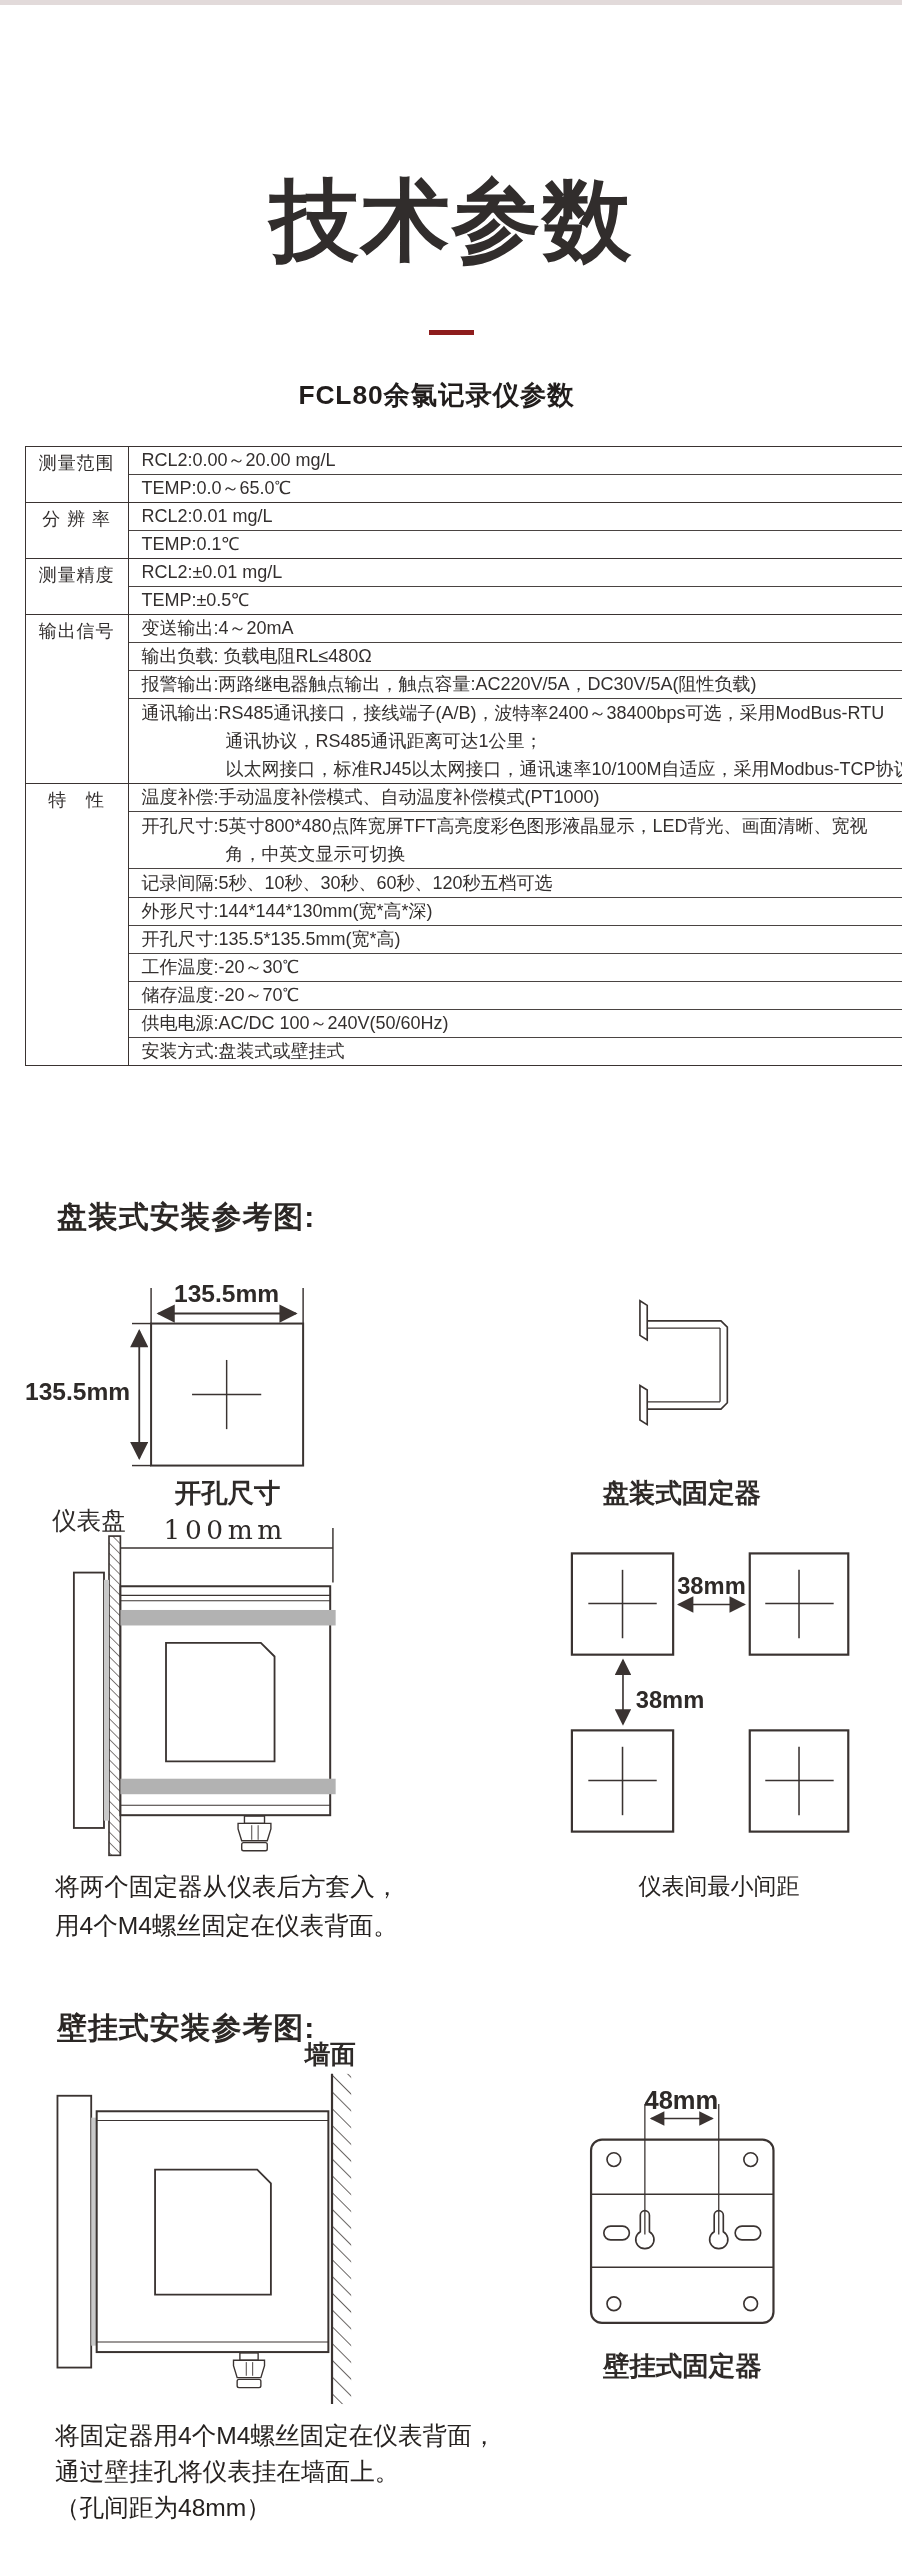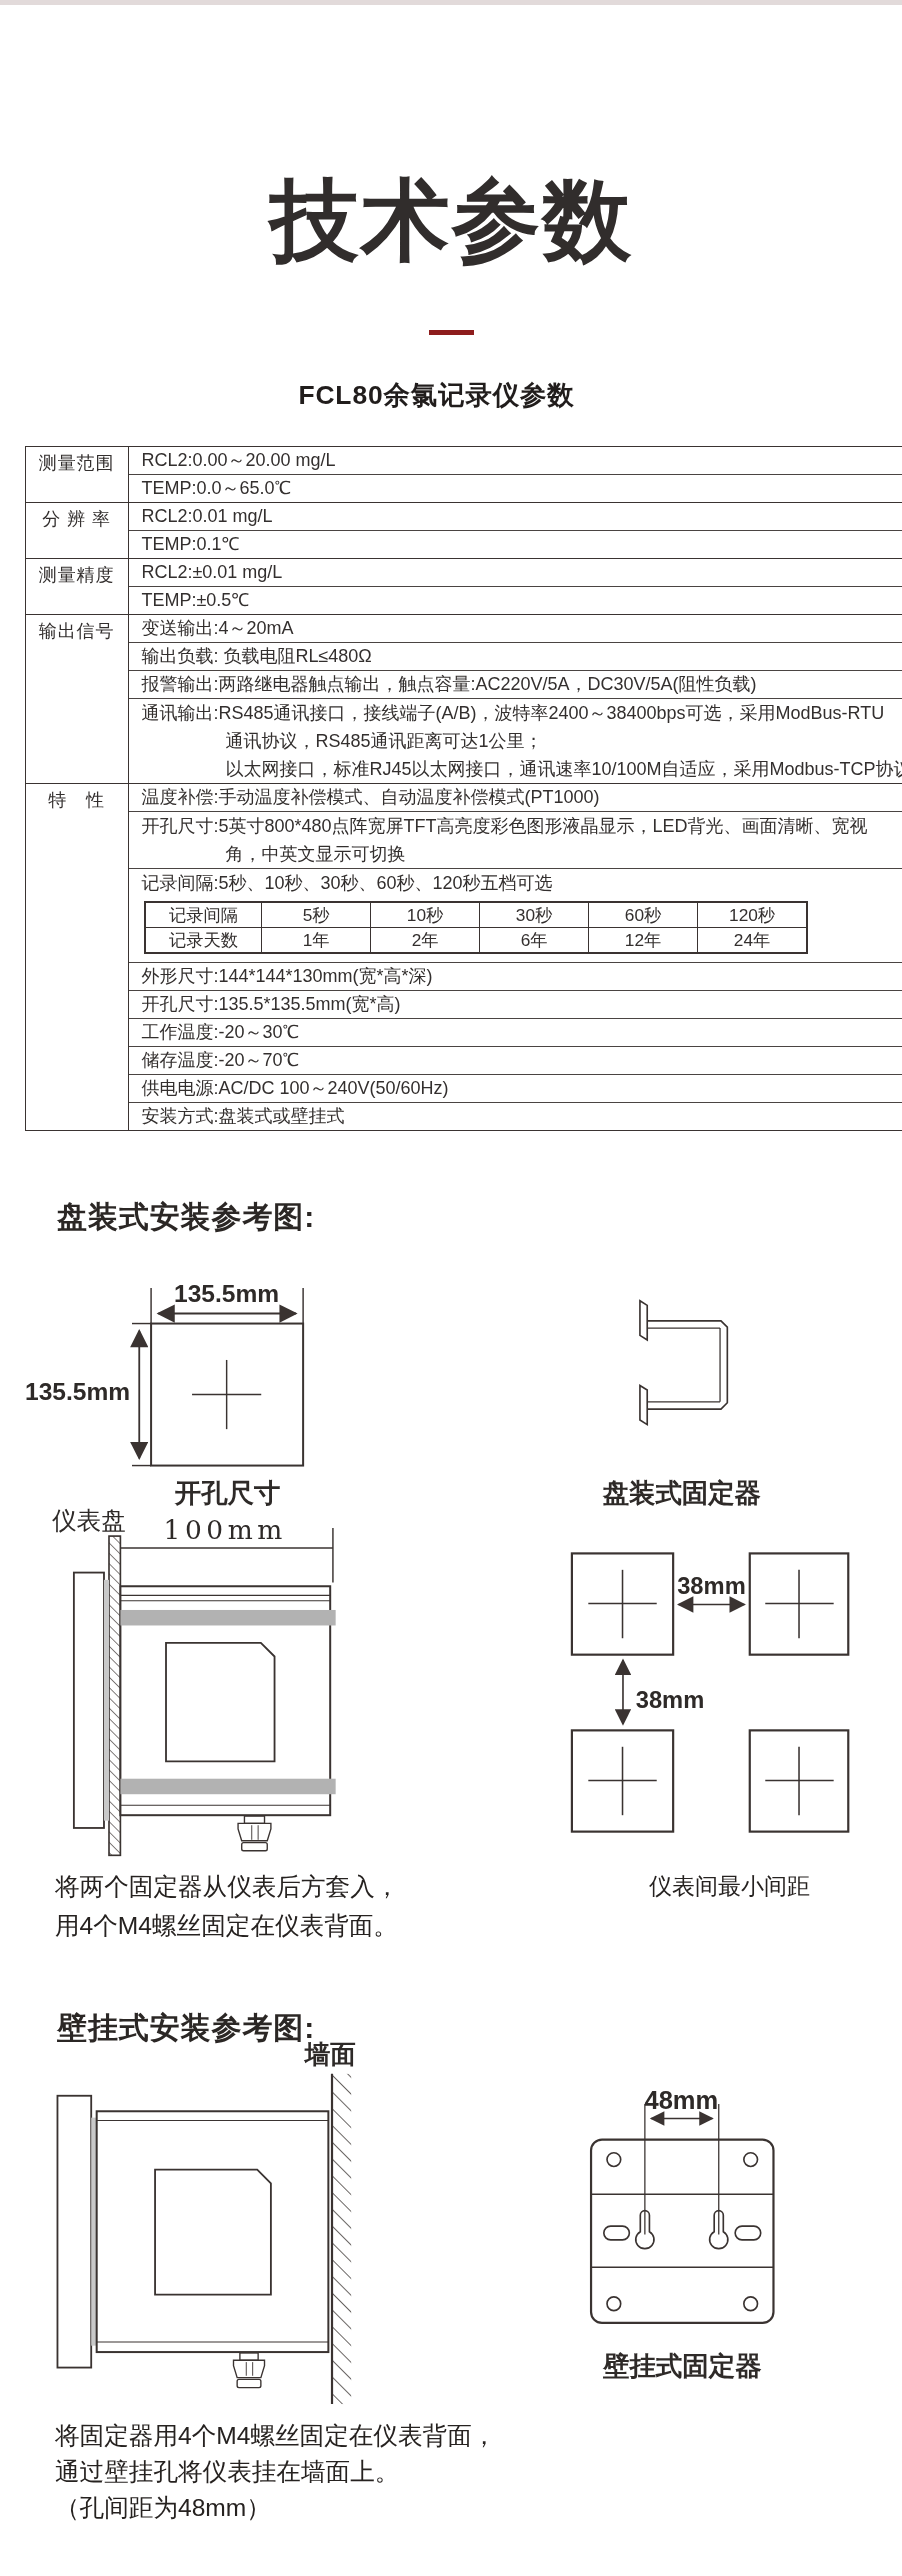--- a/index.html
+++ b/index.html
@@ -121,40 +121,20 @@
     </tr>
     <tr class="s">
       <td class="multi">
         <div>开孔尺寸:5英寸800*480点阵宽屏TFT高亮度彩色图形液晶显示，LED背光、画面清晰、宽视</div>
         <div class="ind">角，中英文显示可切换</div>
       </td>
     </tr>
     <tr class="s">
       <td class="multi">
         <div>记录间隔:5秒、10秒、30秒、60秒、120秒五档可选</div>
-        <table class="rec">
-          <tbody>
-            <tr>
-              <td class="w0">记录间隔</td>
-              <td class="w">5秒</td>
-              <td class="w">10秒</td>
-              <td class="w">30秒</td>
-              <td class="w">60秒</td>
-              <td class="w">120秒</td>
-            </tr>
-            <tr>
-              <td class="w0">记录天数</td>
-              <td class="w">1年</td>
-              <td class="w">2年</td>
-              <td class="w">6年</td>
-              <td class="w">12年</td>
-              <td class="w">24年</td>
-            </tr>
-          </tbody>
-        </table>
       </td>
     </tr>
     <tr class="s">
         <td>外形尺寸:144*144*130mm(宽*高*深)</td>
       </tr>
     <tr class="s">
         <td>开孔尺寸:135.5*135.5mm(宽*高)</td>
       </tr>
     <tr class="s">
         <td>工作温度:-20～30℃</td>
@@ -258,21 +238,21 @@
   <text x="780" y="1748" text-anchor="middle" font-size="26" font-weight="600">38mm</text>
   <line class="ln" x1="744" y1="1759" x2="816" y2="1759" stroke-width="1.8" marker-start="url(#arrB)" marker-end="url(#arrB)"></line>
   <line class="ln" x1="683" y1="1820" x2="683" y2="1890" stroke-width="1.8" marker-start="url(#arrB)" marker-end="url(#arrB)"></line>
   <text x="697" y="1873" font-size="26" font-weight="600">38mm</text>
 </svg>
 
 <div class="abs note" style="left:55px;top:1867px;">
   <div>将两个固定器从仪表后方套入，</div>
   <div>用4个M4螺丝固定在仪表背面。</div>
 </div>
-<div class="abs diagram-caption" style="left:628px;top:1871px;width:182px;text-align:right;">仪表间最小间距</div>
+<div class="abs diagram-caption" style="left:628px;top:1871px;width:182px;">仪表间最小间距</div>
 
 <div class="abs sec-heading" style="left:57px;top:1988px;">壁挂式安装参考图:</div>
 
 <svg style="top:2029px;" width="903" height="388" viewBox="0 2225 990 425">
   <defs>
     <marker id="arrC" viewBox="0 0 10 10" refX="9" refY="5" markerWidth="12" markerHeight="10" orient="auto-start-reverse">
       <path d="M0,0 L10,5 L0,10 z" fill="#3a3331"></path>
     </marker>
     <pattern id="hatchC" width="13" height="13" patternUnits="userSpaceOnUse" patternTransform="rotate(-45)">
       <line x1="0" y1="0" x2="0" y2="13" stroke="#4a4442" stroke-width="1.8"></line>

